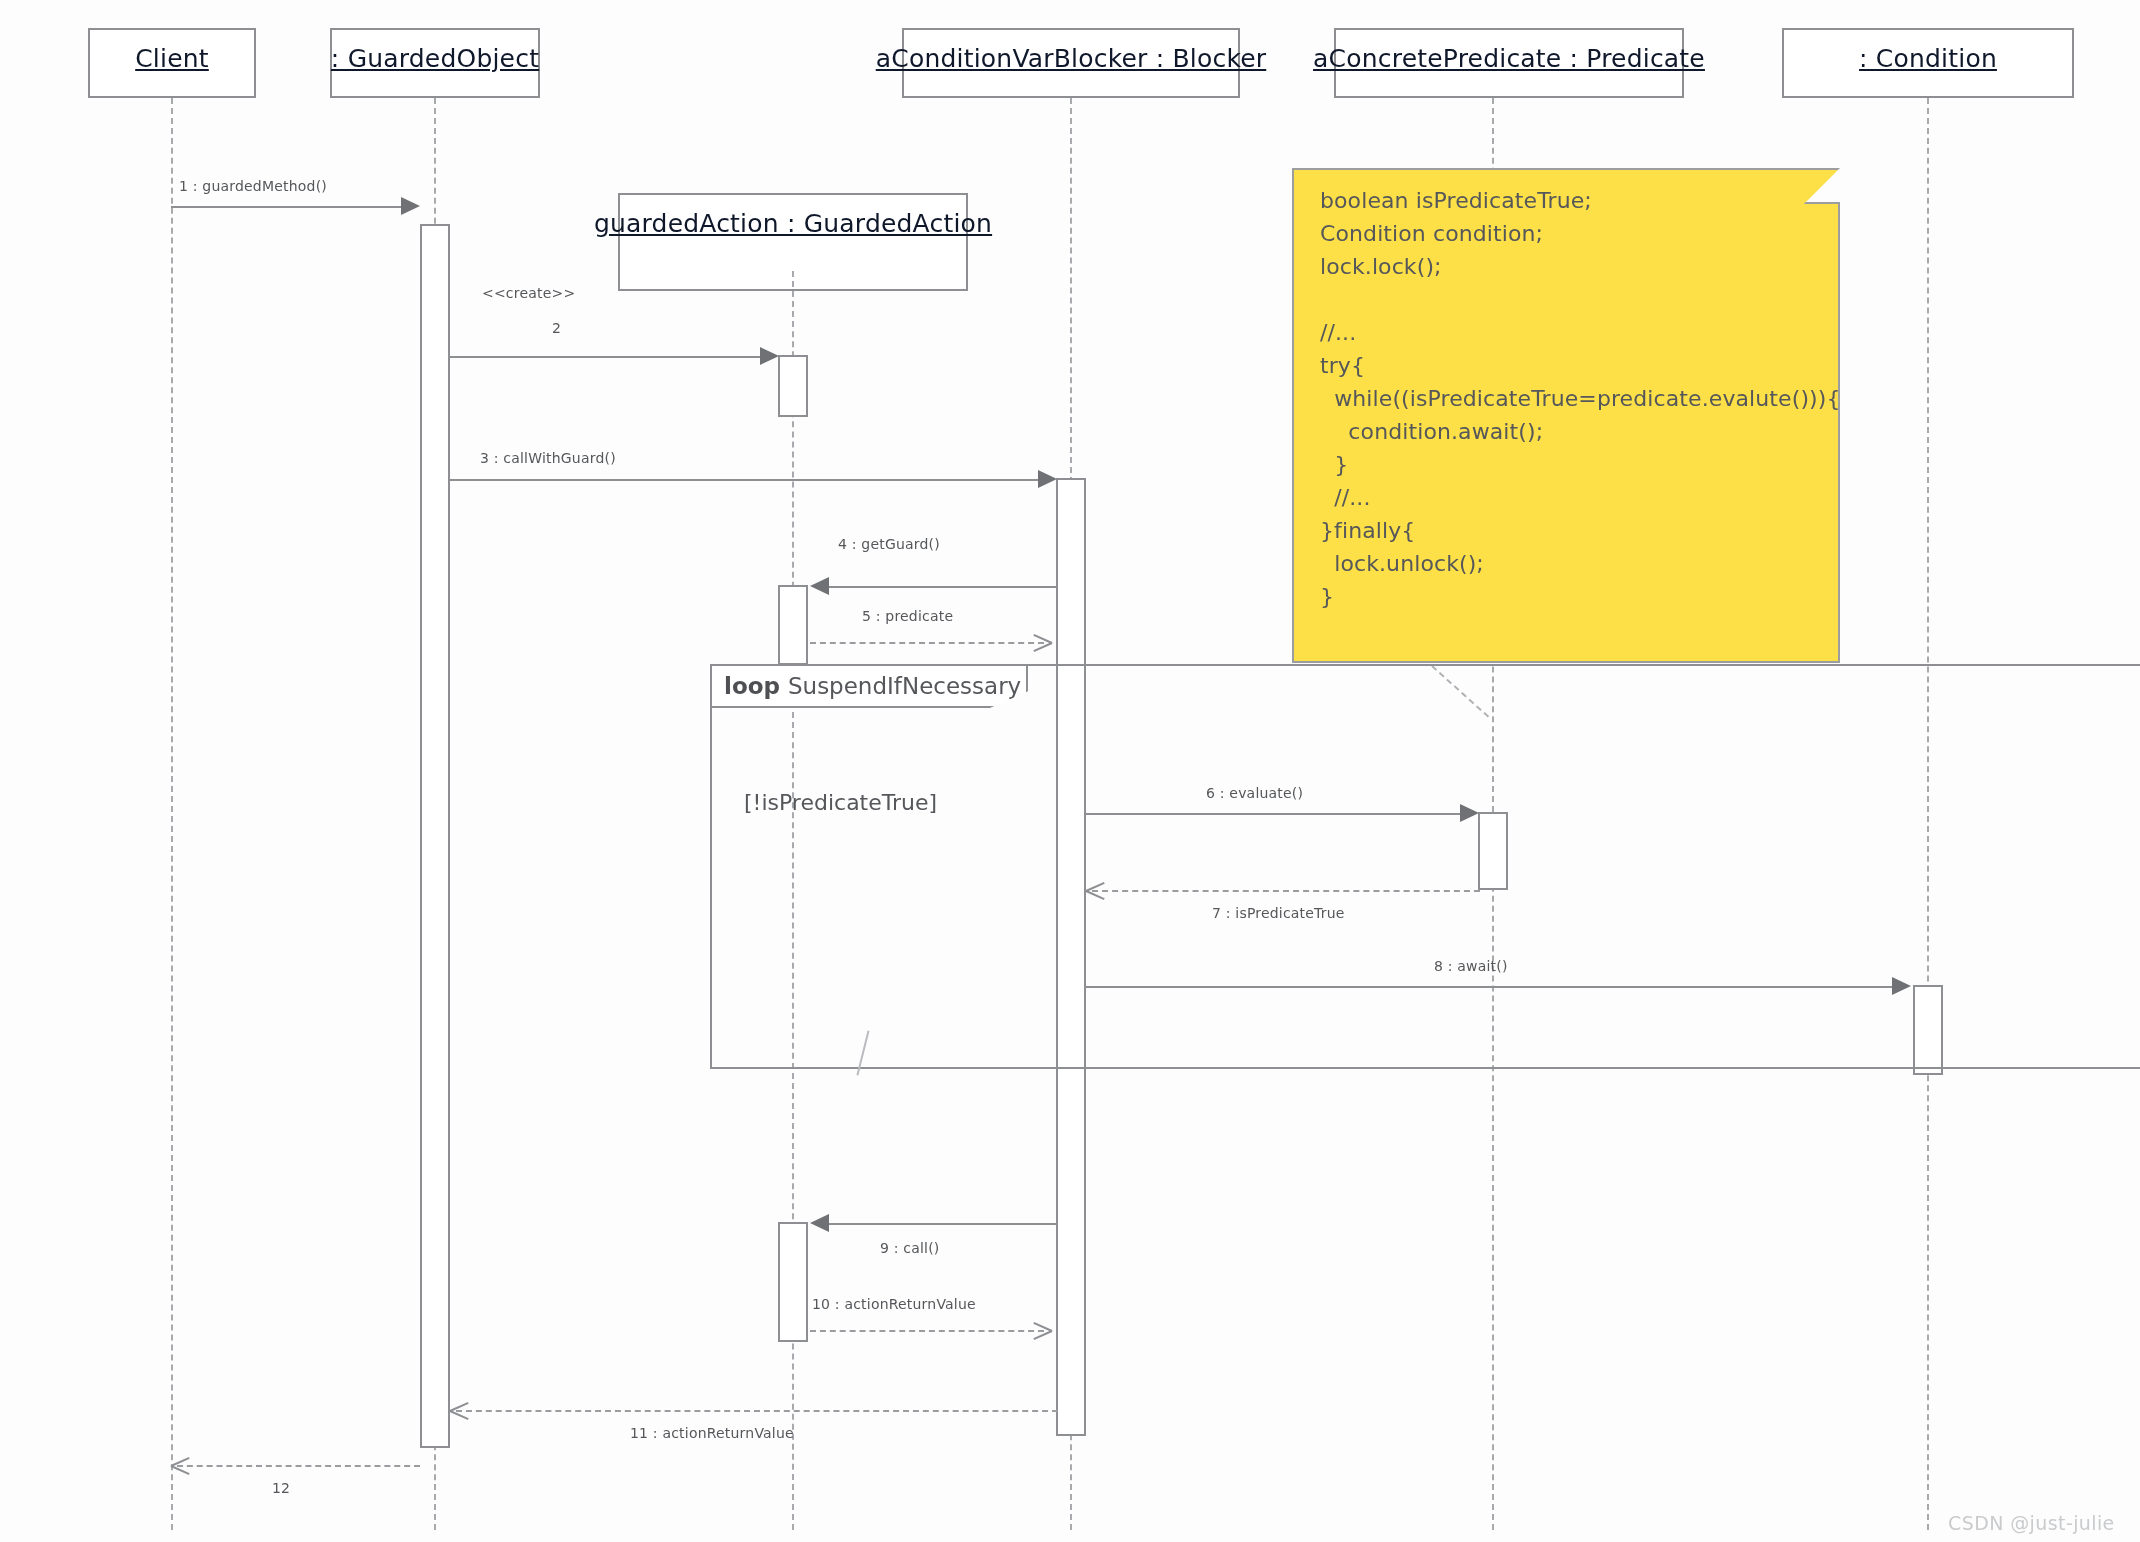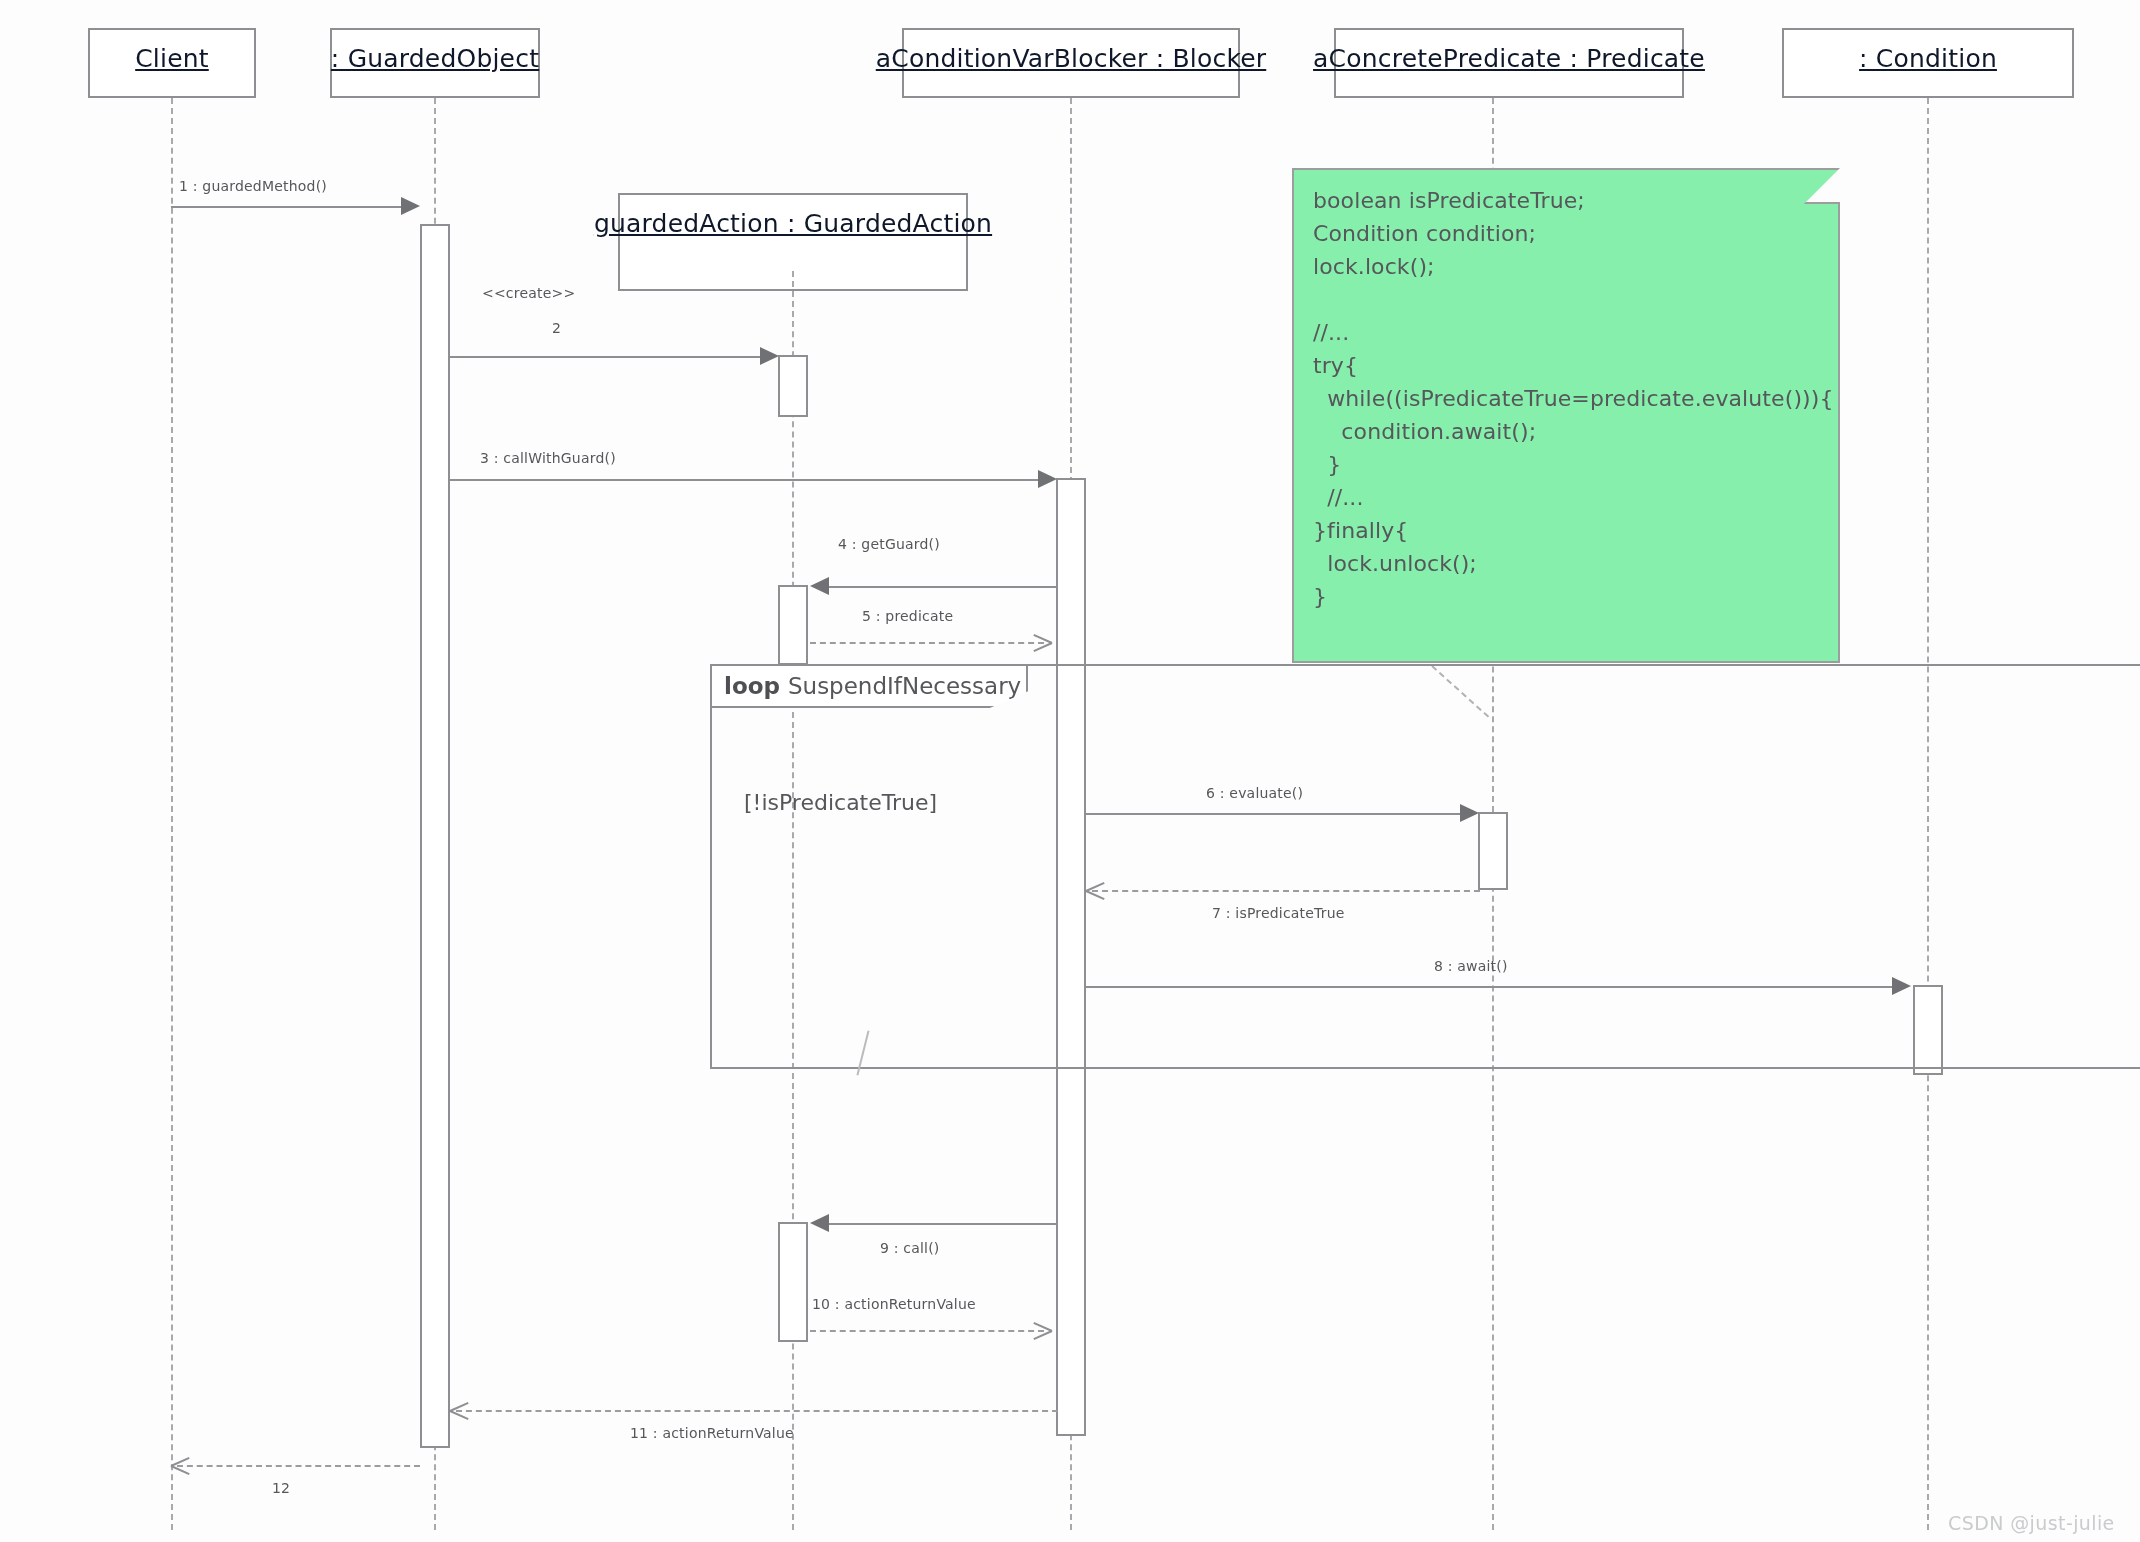--- a/index.html
+++ b/index.html
@@ -112,23 +112,23 @@
     position: absolute;
     font-size: 14px;
     color: #55575a;
     white-space: nowrap;
     letter-spacing: 0.2px;
   }
   
   .note {
     position: absolute;
     border: 2px solid #9b9d9f;
-    background: #86efac;
-    box-sizing: border-box;
-    padding: 14px 18px 10px 19px;
+    background: #fde047;
+    box-sizing: border-box;
+    padding: 14px 18px 10px 26px;
   }
   .note::after {
     content: "";
     position: absolute;
     top: -2px;
     right: -2px;
     width: 34px;
     height: 34px;
     background: #fdfdfd;
     border-left: 2px solid #9b9d9f;

